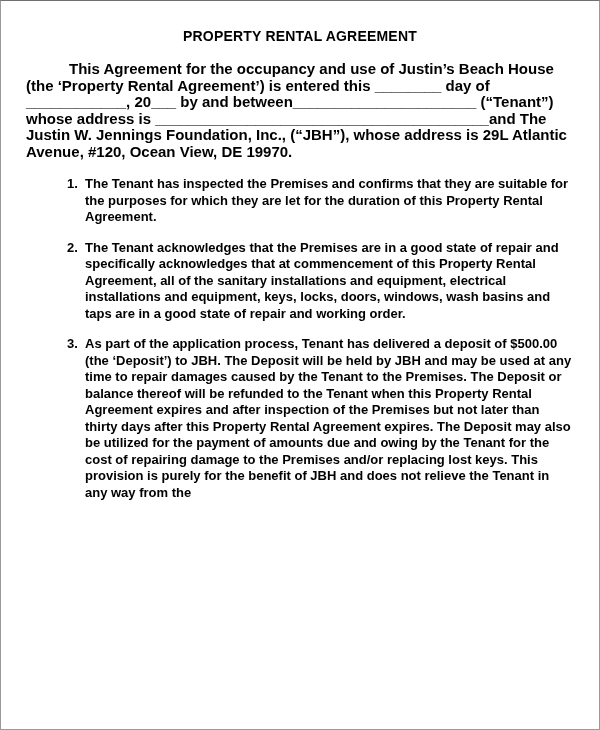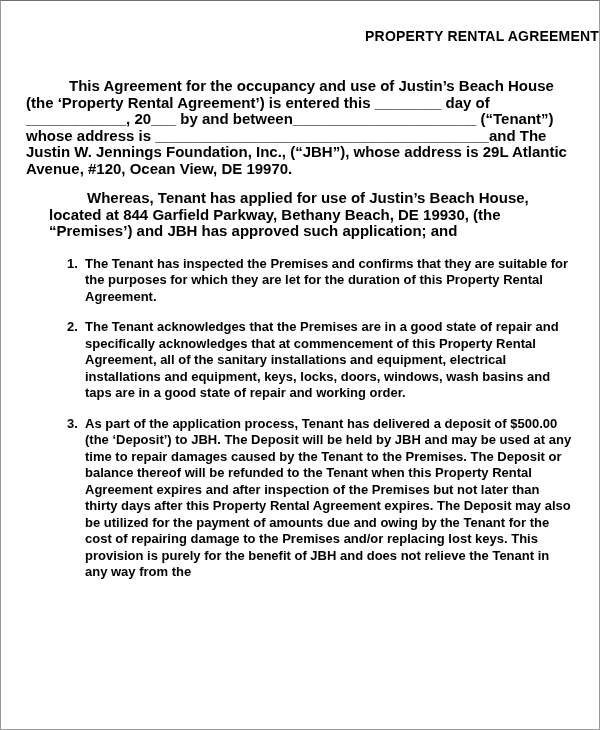--- a/index.html
+++ b/index.html
@@ -20,23 +20,23 @@
     height: 730px;
     background: #ffffff;
     border: 1px solid #9a9a9a;
     border-top-color: #6f6f6f;
     overflow: hidden;
   }
   .title {
     font-size: 14px;
     line-height: 17px;
     font-weight: 700;
-    text-align: right;
+    text-align: center;
     letter-spacing: 0.2px;
-    margin: 27px 0 33px 0;
+    margin: 27px 0 16px 0;
   }
   .para {
     font-size: 15px;
     line-height: 16.5px;
     margin: 0 22px 13px 25px;
     text-indent: 43px;
     overflow-wrap: break-word;
   }
   .para.indent {
     margin-left: 48px;
@@ -63,21 +63,20 @@
 </style>
 </head>
 <body>
 
 <div class="page">
 
   <h1 class="title">PROPERTY RENTAL AGREEMENT</h1>
 
   <p class="para">This Agreement for the occupancy and use of Justin’s Beach House (the ‘Property Rental Agreement’) is entered this ________ day of ____________, 20___ by and between______________________ (“Tenant”) whose address is ________________________________________and The Justin W. Jennings Foundation, Inc., (“JBH”), whose address is 29L Atlantic Avenue, #120, Ocean View, DE 19970.</p>
 
-  <p class="para indent">Whereas, Tenant has applied for use of Justin’s Beach House, located at 844 Garfield Parkway, Bethany Beach, DE 19930, (the “Premises’) and JBH has approved such application; and</p>
 
 
 
 
   <ol class="terms">
     <li class="term">
       <span class="num">1.</span>
       <span class="term-text">The Tenant has inspected the Premises and confirms that they are suitable for the purposes for which they are let for the duration of this Property Rental Agreement.</span>
     </li>
     <li class="term">

